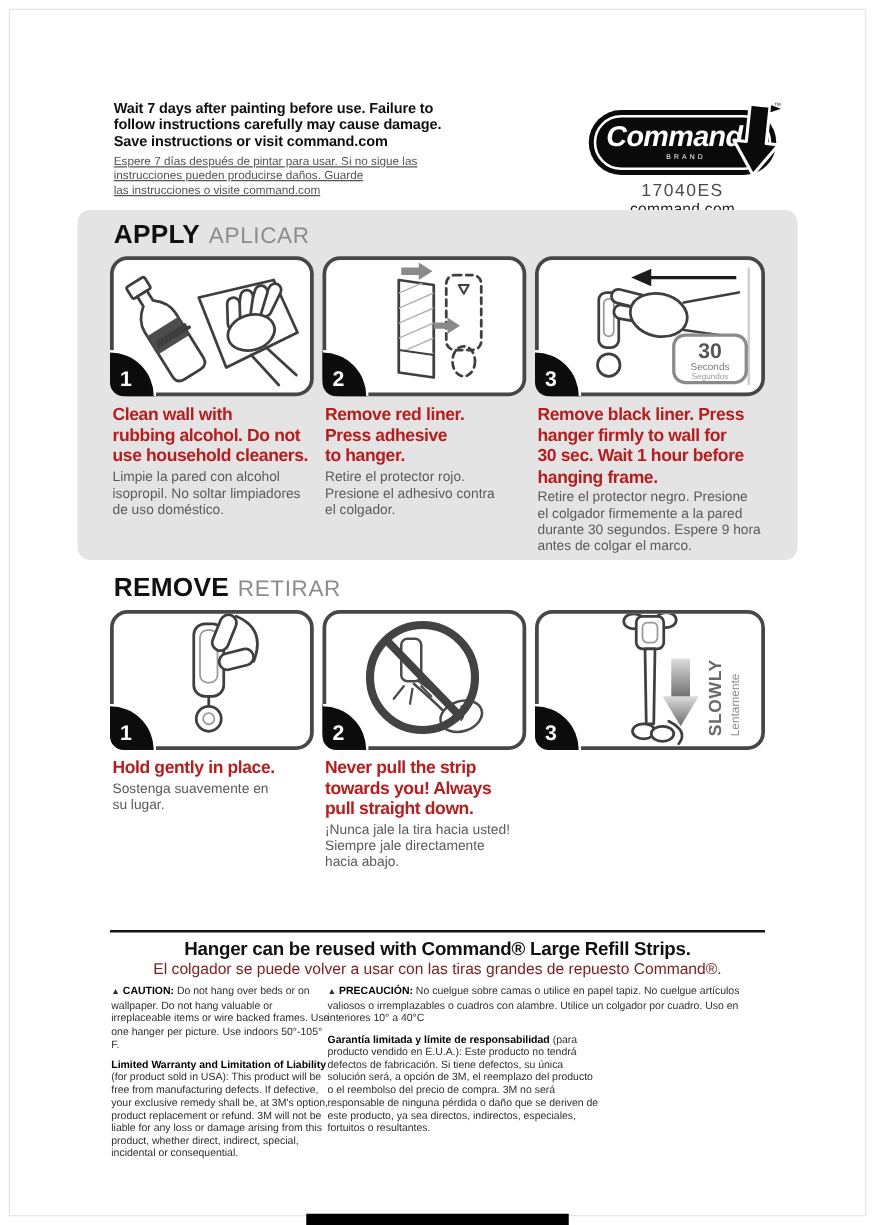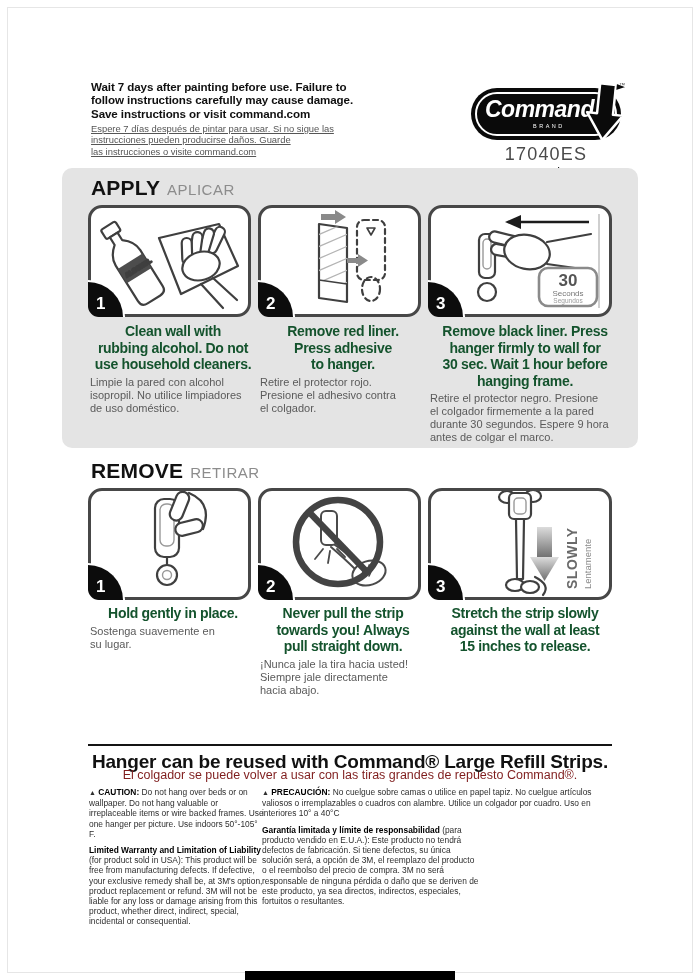--- a/index.html
+++ b/index.html
@@ -16,47 +16,47 @@
 
   
   .logo-wrap{position:absolute;left:468px;top:88px;width:156px;text-align:center;}
   .logo-oval{position:relative;width:150px;height:52px;background:#0a0a0a;border-radius:27px;margin:0 auto;}
   .logo-ring{position:absolute;inset:4px;border:2px solid #fff;border-radius:22px;}
   .logo-text{position:absolute;left:14px;top:8px;color:#fff;font-weight:bold;font-style:italic;
              font-size:23px;letter-spacing:-0.5px;}
   .logo-brand{position:absolute;left:62px;top:35px;color:#fff;font-size:5.5px;letter-spacing:2.5px;}
   .logo-arrow{position:absolute;left:112px;top:-8px;}
   .logo-tm{position:absolute;left:148px;top:-6px;font-size:6px;color:#444;}
-  .prod-code{margin-top:4px;font-size:18px;color:#4a4a4a;letter-spacing:1.2px;}
+  .prod-code{margin-top:4px;font-size:14px;color:#4a4a4a;letter-spacing:1.2px;}
   .prod-site{margin-top:0px;font-size:12.5px;color:#222;letter-spacing:0.2px;}
 
   
   .apply-panel{position:absolute;left:62px;top:168px;width:576px;height:280px;
                background:#e4e4e4;border-radius:10px;}
   .sec-head{position:absolute;font-size:21px;font-weight:bold;color:#111;letter-spacing:0.2px;}
-  .sec-head .sub{font-size:15px;font-weight:normal;color:#8c8c8c;margin-left:7px;letter-spacing:0.5px;}
+  .sec-head .sub{font-size:18px;font-weight:normal;color:#8c8c8c;margin-left:7px;letter-spacing:0.5px;}
   #apply-head{left:91px;top:176px;}
   #remove-head{left:91px;top:459px;text-align:center;}
 
   
   .card{position:absolute;height:112px;background:#fff;border:3px solid #474747;border-radius:14px;
         box-sizing:border-box;}
   .num-badge{position:absolute;left:-3px;bottom:-3px;width:37px;height:37px;background:#0c0c0c;
              border-top-right-radius:100%;border-bottom-left-radius:11px;
              border-top:2.5px solid #fff;border-right:2.5px solid #fff;box-sizing:border-box;
              color:#fff;font-weight:bold;font-size:17px;display:flex;align-items:flex-end;
              padding:0 0 3px 8px;}
   .step-text{position:absolute;}
-  .step-en{font-weight:bold;font-size:14px;line-height:16.6px;color:#14532d;letter-spacing:-0.3px;text-align:center;}
+  .step-en{font-weight:bold;font-size:14px;line-height:16.6px;color:#b91c1c;letter-spacing:-0.3px;}
   .step-es{margin-top:3px;font-size:11px;line-height:13px;color:#5a5a5a;}
 
   
   .divider{position:absolute;left:88px;top:744px;width:524px;height:2px;background:#141414;}
   .reuse-en{position:absolute;left:88px;top:751px;width:524px;text-align:center;font-weight:bold;
-            font-size:19px;color:#111;letter-spacing:-0.2px;}
+            font-size:15px;color:#111;letter-spacing:-0.2px;}
   .reuse-es{position:absolute;left:88px;top:768px;width:524px;text-align:center;
             font-size:12.5px;color:#7f1d1d;}
   .fine{font-size:8.4px;line-height:10.2px;color:#2e2e2e;}
   .fine b{color:#000;}
   .fine .tri{font-size:7px;}
   #fine-en{position:absolute;left:89px;top:787px;width:176px;}
   #fine-es{position:absolute;left:262px;top:787px;width:346px;}
   #fine-es .garantia{max-width:219px;}
   .fine p{margin:0 0 6px 0;}
   .bottom-bar{position:absolute;left:245px;top:971px;width:210px;height:9px;background:#000;}
@@ -166,21 +166,21 @@
       <text x="137" y="95" font-size="6.5" fill="#9a9a9a" text-anchor="middle">Segundos</text>
     </svg>
     <div class="num-badge">3</div>
   </div>
 
   <div class="step-text" style="left:90px;top:323px;width:166px;">
     <div class="step-en ml">Clean wall with
 rubbing alcohol. Do not
 use household cleaners.</div>
     <div class="step-es ml">Limpie la pared con alcohol
-isopropil. No utilice limpiadores
+isopropil. No soltar limpiadores
 de uso doméstico.</div>
   </div>
   <div class="step-text" style="left:260px;top:323px;width:166px;">
     <div class="step-en ml">Remove red liner.
 Press adhesive
 to hanger.</div>
     <div class="step-es ml">Retire el protector rojo.
 Presione el adhesivo contra
 el colgador.</div>
   </div>
@@ -264,23 +264,20 @@
   </div>
   <div class="step-text" style="left:260px;top:605px;width:166px;">
     <div class="step-en ml">Never pull the strip
 towards you! Always
 pull straight down.</div>
     <div class="step-es ml">¡Nunca jale la tira hacia usted!
 Siempre jale directamente
 hacia abajo.</div>
   </div>
   <div class="step-text" style="left:430px;top:605px;width:190px;">
-    <div class="step-en ml">Stretch the strip slowly
-against the wall at least
-15 inches to release.</div>
   </div>
 
   <div class="divider"></div>
   <div class="reuse-en">Hanger can be reused with Command® Large Refill Strips.</div>
   <div class="reuse-es">El colgador se puede volver a usar con las tiras grandes de repuesto Command®.</div>
 
   <div id="fine-en" class="fine">
     <p><span class="tri">▲</span> <b>CAUTION:</b> <span>Do not hang over beds or on wallpaper. Do not hang valuable or irreplaceable items or wire backed frames. Use one hanger per picture. Use indoors 50°-105° F.</span></p>
     <p><b>Limited Warranty and Limitation of Liability</b> <span>(for product sold in USA): This product will be free from manufacturing defects. If defective, your exclusive remedy shall be, at 3M's option, product replacement or refund. 3M will not be liable for any loss or damage arising from this product, whether direct, indirect, special, incidental or consequential.</span></p>
   </div>

